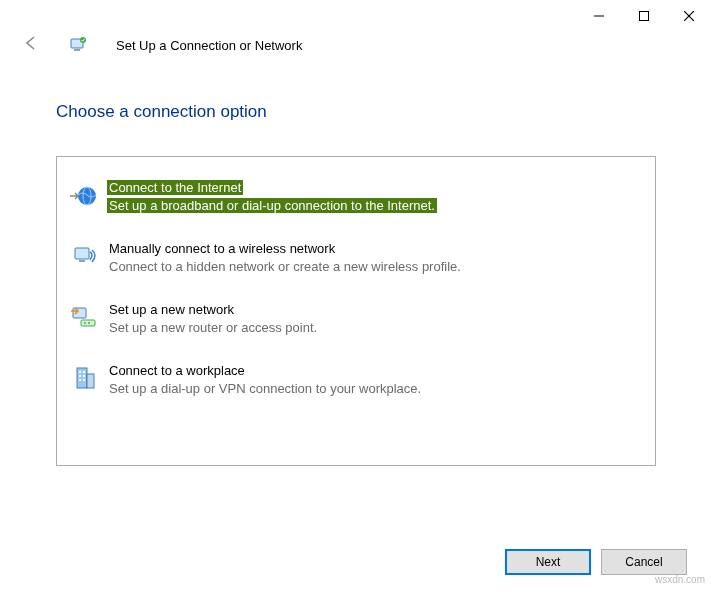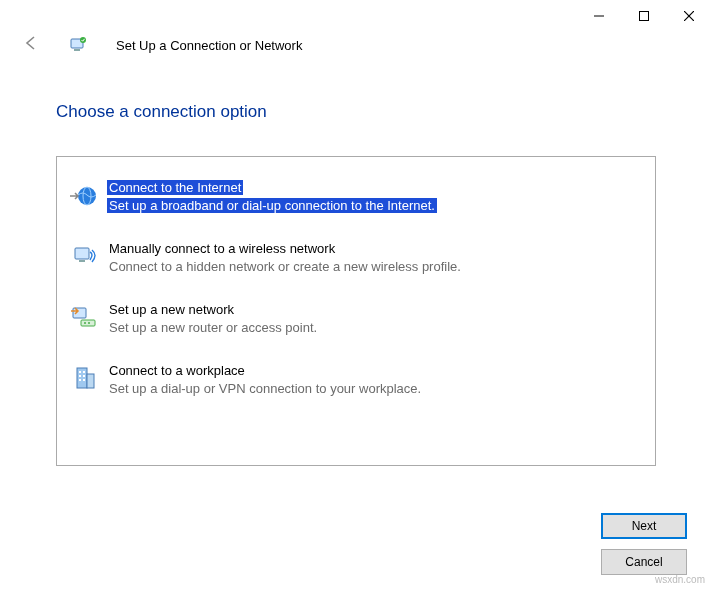--- a/index.html
+++ b/index.html
@@ -77,30 +77,29 @@
       margin-right: 6px;
       display: flex;
       align-items: center;
       justify-content: center;
     }
     .option .texts { line-height: 1.35; }
     .opt-title { color: #000; font-size: 13px; display: inline; padding: 0 2px;}
     .opt-desc  { color: #6b6b6b; font-size: 13px; display: inline; padding: 0 2px;}
     .option.selected .opt-title,
     .option.selected .opt-desc {
-      background: #1d4ed8;
+      background: #4d7c0f;
       color: #fff;
     }
     .footer {
       position: absolute;
       right: 24px;
       bottom: 20px;
       display: flex;
       gap: 10px;
-      flex-direction: column;
     }
     .btn {
       min-width: 86px;
       height: 26px;
       background: #e1e1e1;
       border: 1px solid #adadad;
       font-size: 12px;
       font-family: inherit;
       cursor: default;
     }

